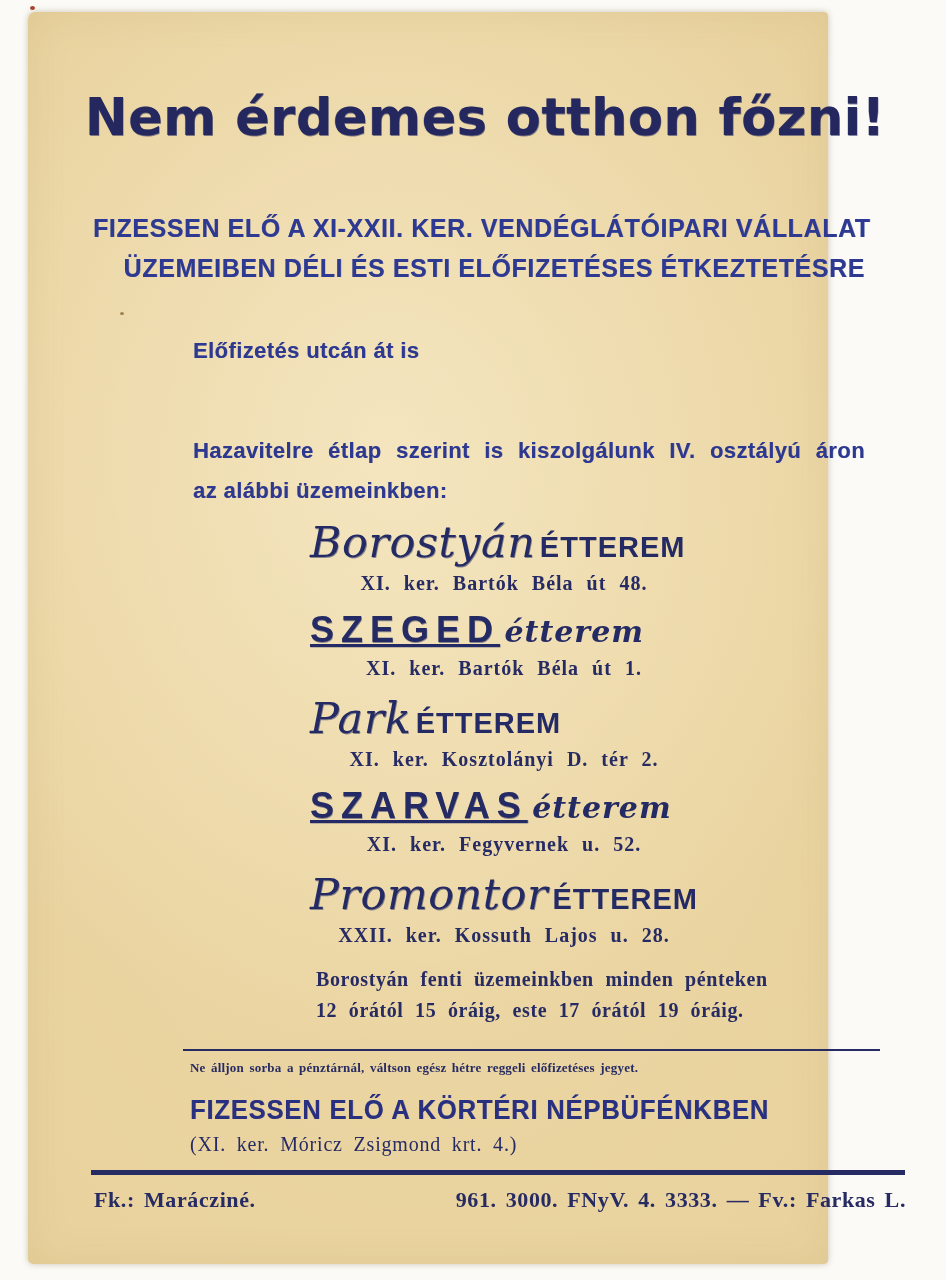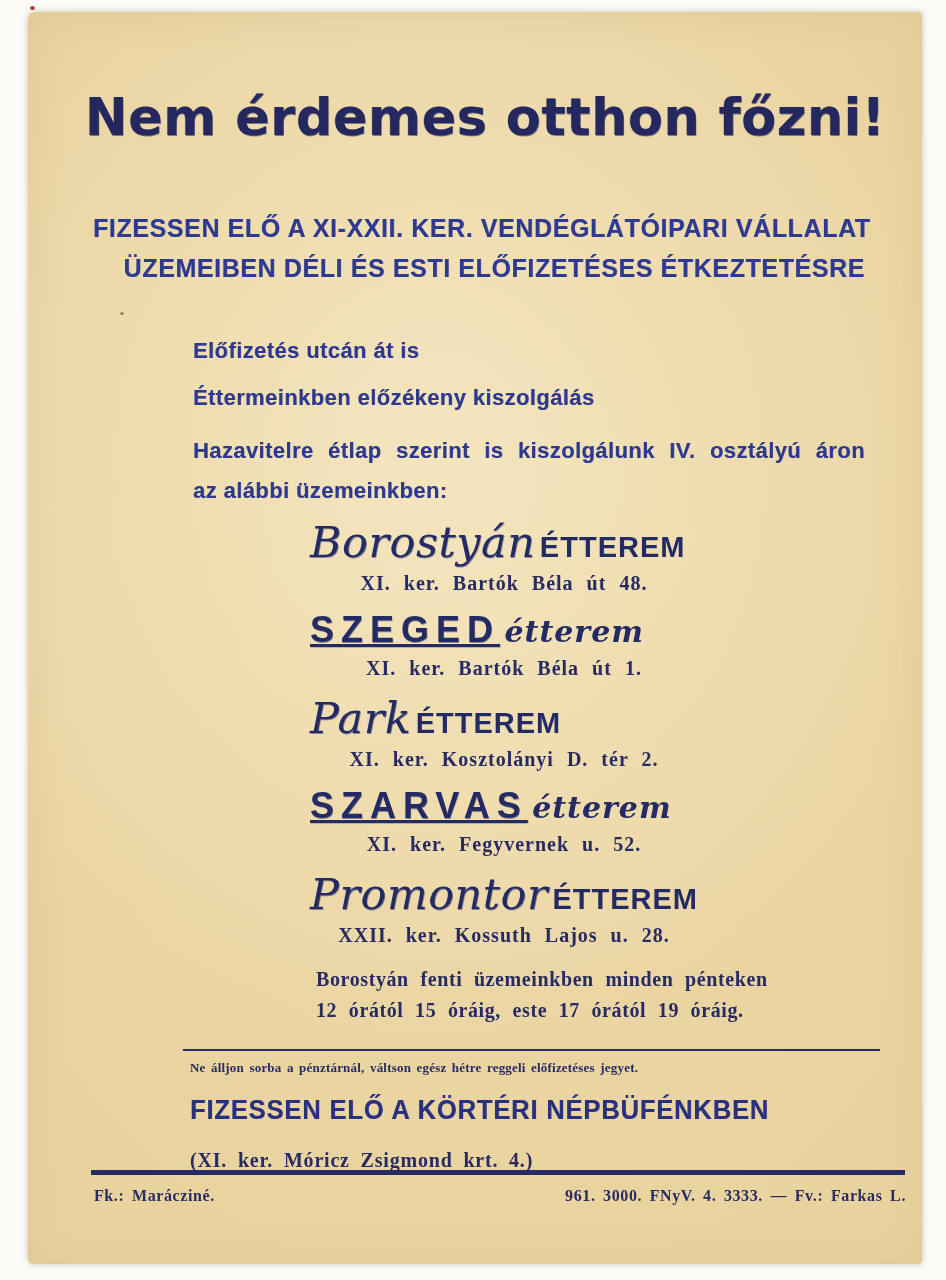--- a/index.html
+++ b/index.html
@@ -8,21 +8,21 @@
     font-family:"Liberation Sans", sans-serif;
     background:#fbfaf6;
     position:relative;
     overflow:hidden;
   }
   .scan {
     position:absolute; inset:0;
     background:#fbfaf6;
   }
   .paper {
-    position:absolute; left:28px; top:12px; width:894px; height:1252px;
+    position:absolute; left:28px; top:12px; width:800px; height:1252px;
     background:
       radial-gradient(ellipse 120% 90% at 45% 35%, rgba(255,248,225,0.45) 0%, rgba(255,248,225,0) 55%),
       radial-gradient(ellipse 140% 120% at 50% 50%, #ecd7a5 0%, #e8d19c 62%, #e0c88f 100%);
     border-radius:7px 4px 4px 5px;
     box-shadow:0 0 6px rgba(120,100,60,0.35), inset 0 0 40px rgba(160,130,70,0.12);
   }
   .speck { position:absolute; border-radius:50%; }
   .speck.red { left:30px; top:6px; width:5px; height:4px; background:#a8432e; }
   .speck.brown { left:92px; top:300px; width:4px; height:3px; background:#8a6a34; opacity:.8; }
 
@@ -106,53 +106,52 @@
   .cta {
     position:absolute; left:162px; top:1083px;
     font-weight:800; font-size:27px; letter-spacing:0.8px;
     color:#293080; white-space:nowrap;
     transform:scaleX(0.95); transform-origin:left;
     text-shadow:0.4px 0.4px 0 rgba(41,48,128,0.5);
   }
   .cta-addr {
     position:absolute; left:162px; top:1121px;
     font-family:"Liberation Serif", serif;
-    font-weight:700; font-size:20px; letter-spacing:0.8px; word-spacing:5px;
-    color:#272b63; white-space:nowrap;margin-top:16px;
+    font-weight:400; font-size:20px; letter-spacing:0.8px; word-spacing:5px;
+    color:#272b63; white-space:nowrap;
   }
   .rule-thick {
     position:absolute; left:63px; top:1158px; width:814px; height:5px;
     background:#272b63;
   }
   .footer-row {
     position:absolute; left:66px; top:1175px; width:812px;
     display:flex; justify-content:space-between;
     font-family:"Liberation Serif", serif;
-    font-weight:700; font-size:16px; letter-spacing:0.6px; word-spacing:3px;
+    font-weight:700; font-size:22px; letter-spacing:0.6px; word-spacing:3px;
     color:#272b63; white-space:nowrap;text-align:right;
   }
 </style>
 </head>
 <body>
 
 <div class="scan">
   <span class="speck red"></span>
 
   <div class="paper">
     <span class="speck brown"></span>
 
     <div class="title">Nem érdemes otthon főzni!</div>
 
     <div class="subtitle">
       <div class="sub1">FIZESSEN ELŐ A XI-XXII. KER. VENDÉGLÁTÓIPARI VÁLLALAT</div>
       <div class="sub2">ÜZEMEIBEN DÉLI ÉS ESTI ELŐFIZETÉSES ÉTKEZTETÉSRE</div>
     </div>
 
     <div class="intro-line il1">Előfizetés utcán át is</div>
-    <div class="intro-line il2">Éttermeinkben előzékeny kiszolgálás</div>
     <div class="intro-line il3">Hazavitelre étlap szerint is kiszolgálunk IV. osztályú áron</div>
     <div class="intro-line il4">az alábbi üzemeinkben:</div>
 
     <div class="restaurants">
 
       <div class="rest">
         <div>
           <span class="rname-script">Borostyán</span>
           <span class="rsuffix-caps">ÉTTEREM</span>
         </div>

